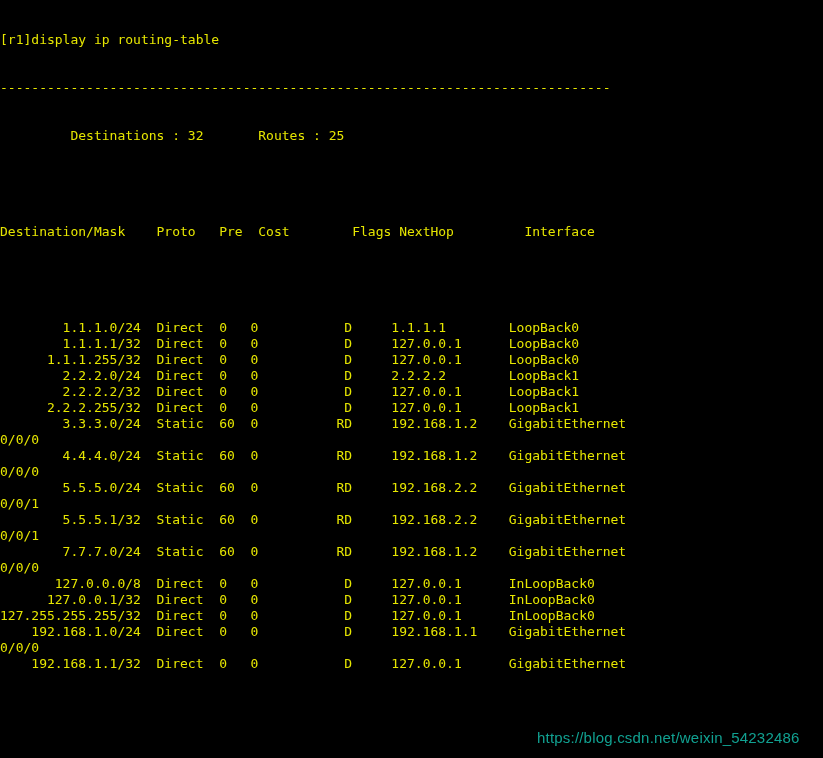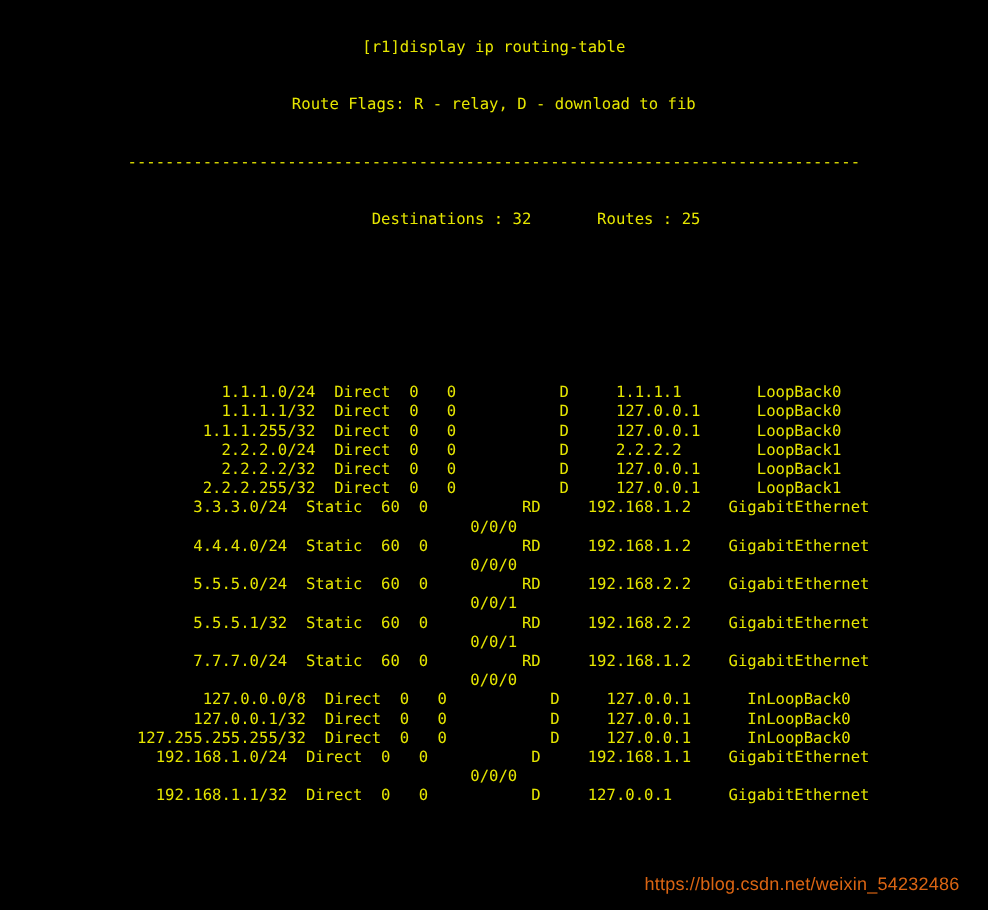--- a/index.html
+++ b/index.html
@@ -22,39 +22,38 @@
     height: 758px;
     background: #000000;
     color: #e6e600;
     font-family: "DejaVu Sans Mono", "Liberation Mono", monospace;
     font-size: 13px;
     line-height: 16px;
     white-space: pre;
     overflow: hidden;
     padding: 0;
     box-sizing: border-box;
-    text-align: center;
   }
   .tline {
     display: block;
     height: 16px;
     line-height: 16px;
     white-space: pre;
     font-family: "DejaVu Sans Mono", "Liberation Mono", monospace;
     font-size: 13px;
     color: #e6e600;
     letter-spacing: 0px;
   }
   #watermark {
     position: absolute;
     left: 537px;
     top: 729px;
     font-family: "Liberation Sans", "DejaVu Sans", sans-serif;
     font-size: 15px;
-    color: #f97316;
+    color: #14b8a6;
     opacity: 0.88;
     white-space: pre;
     pointer-events: none;
     letter-spacing: 0.2px;
   }
   #cursorline {
     position: absolute;
     left: 0;
     top: 752px;
     height: 6px;
@@ -65,23 +64,23 @@
     font-size: 13px;
     line-height: 16px;
     white-space: pre;
   }
 </style>
 </head>
 <body>
 
 <div id="terminal">
   <span class="tline">[r1]display ip routing-table</span>
-  <span class="tline">Route Flags: R - relay, D - download to fib</span>
   <span class="tline">------------------------------------------------------------------------------</span>
   <span class="tline">         Destinations : 32       Routes : 25</span>
   <span class="tline"></span>
+  <span class="tline">Destination/Mask    Proto   Pre  Cost        Flags NextHop         Interface</span>
   <span class="tline"></span>
   <div id="route-rows"><span class="tline">        1.1.1.0/24  Direct  0   0           D     1.1.1.1        LoopBack0</span><span class="tline">        1.1.1.1/32  Direct  0   0           D     127.0.0.1      LoopBack0</span><span class="tline">      1.1.1.255/32  Direct  0   0           D     127.0.0.1      LoopBack0</span><span class="tline">        2.2.2.0/24  Direct  0   0           D     2.2.2.2        LoopBack1</span><span class="tline">        2.2.2.2/32  Direct  0   0           D     127.0.0.1      LoopBack1</span><span class="tline">      2.2.2.255/32  Direct  0   0           D     127.0.0.1      LoopBack1</span><span class="tline">        3.3.3.0/24  Static  60  0          RD     192.168.1.2    GigabitEthernet</span><span class="tline">0/0/0</span><span class="tline">        4.4.4.0/24  Static  60  0          RD     192.168.1.2    GigabitEthernet</span><span class="tline">0/0/0</span><span class="tline">        5.5.5.0/24  Static  60  0          RD     192.168.2.2    GigabitEthernet</span><span class="tline">0/0/1</span><span class="tline">        5.5.5.1/32  Static  60  0          RD     192.168.2.2    GigabitEthernet</span><span class="tline">0/0/1</span><span class="tline">        7.7.7.0/24  Static  60  0          RD     192.168.1.2    GigabitEthernet</span><span class="tline">0/0/0</span><span class="tline">       127.0.0.0/8  Direct  0   0           D     127.0.0.1      InLoopBack0</span><span class="tline">      127.0.0.1/32  Direct  0   0           D     127.0.0.1      InLoopBack0</span><span class="tline">127.255.255.255/32  Direct  0   0           D     127.0.0.1      InLoopBack0</span><span class="tline">    192.168.1.0/24  Direct  0   0           D     192.168.1.1    GigabitEthernet</span><span class="tline">0/0/0</span><span class="tline">    192.168.1.1/32  Direct  0   0           D     127.0.0.1      GigabitEthernet</span></div>
 </div>
 
 <div id="cursorline"><span>      ..</span></div>
 
 <div id="watermark">https://blog.csdn.net/weixin_54232486</div>
 
 </body></html>

